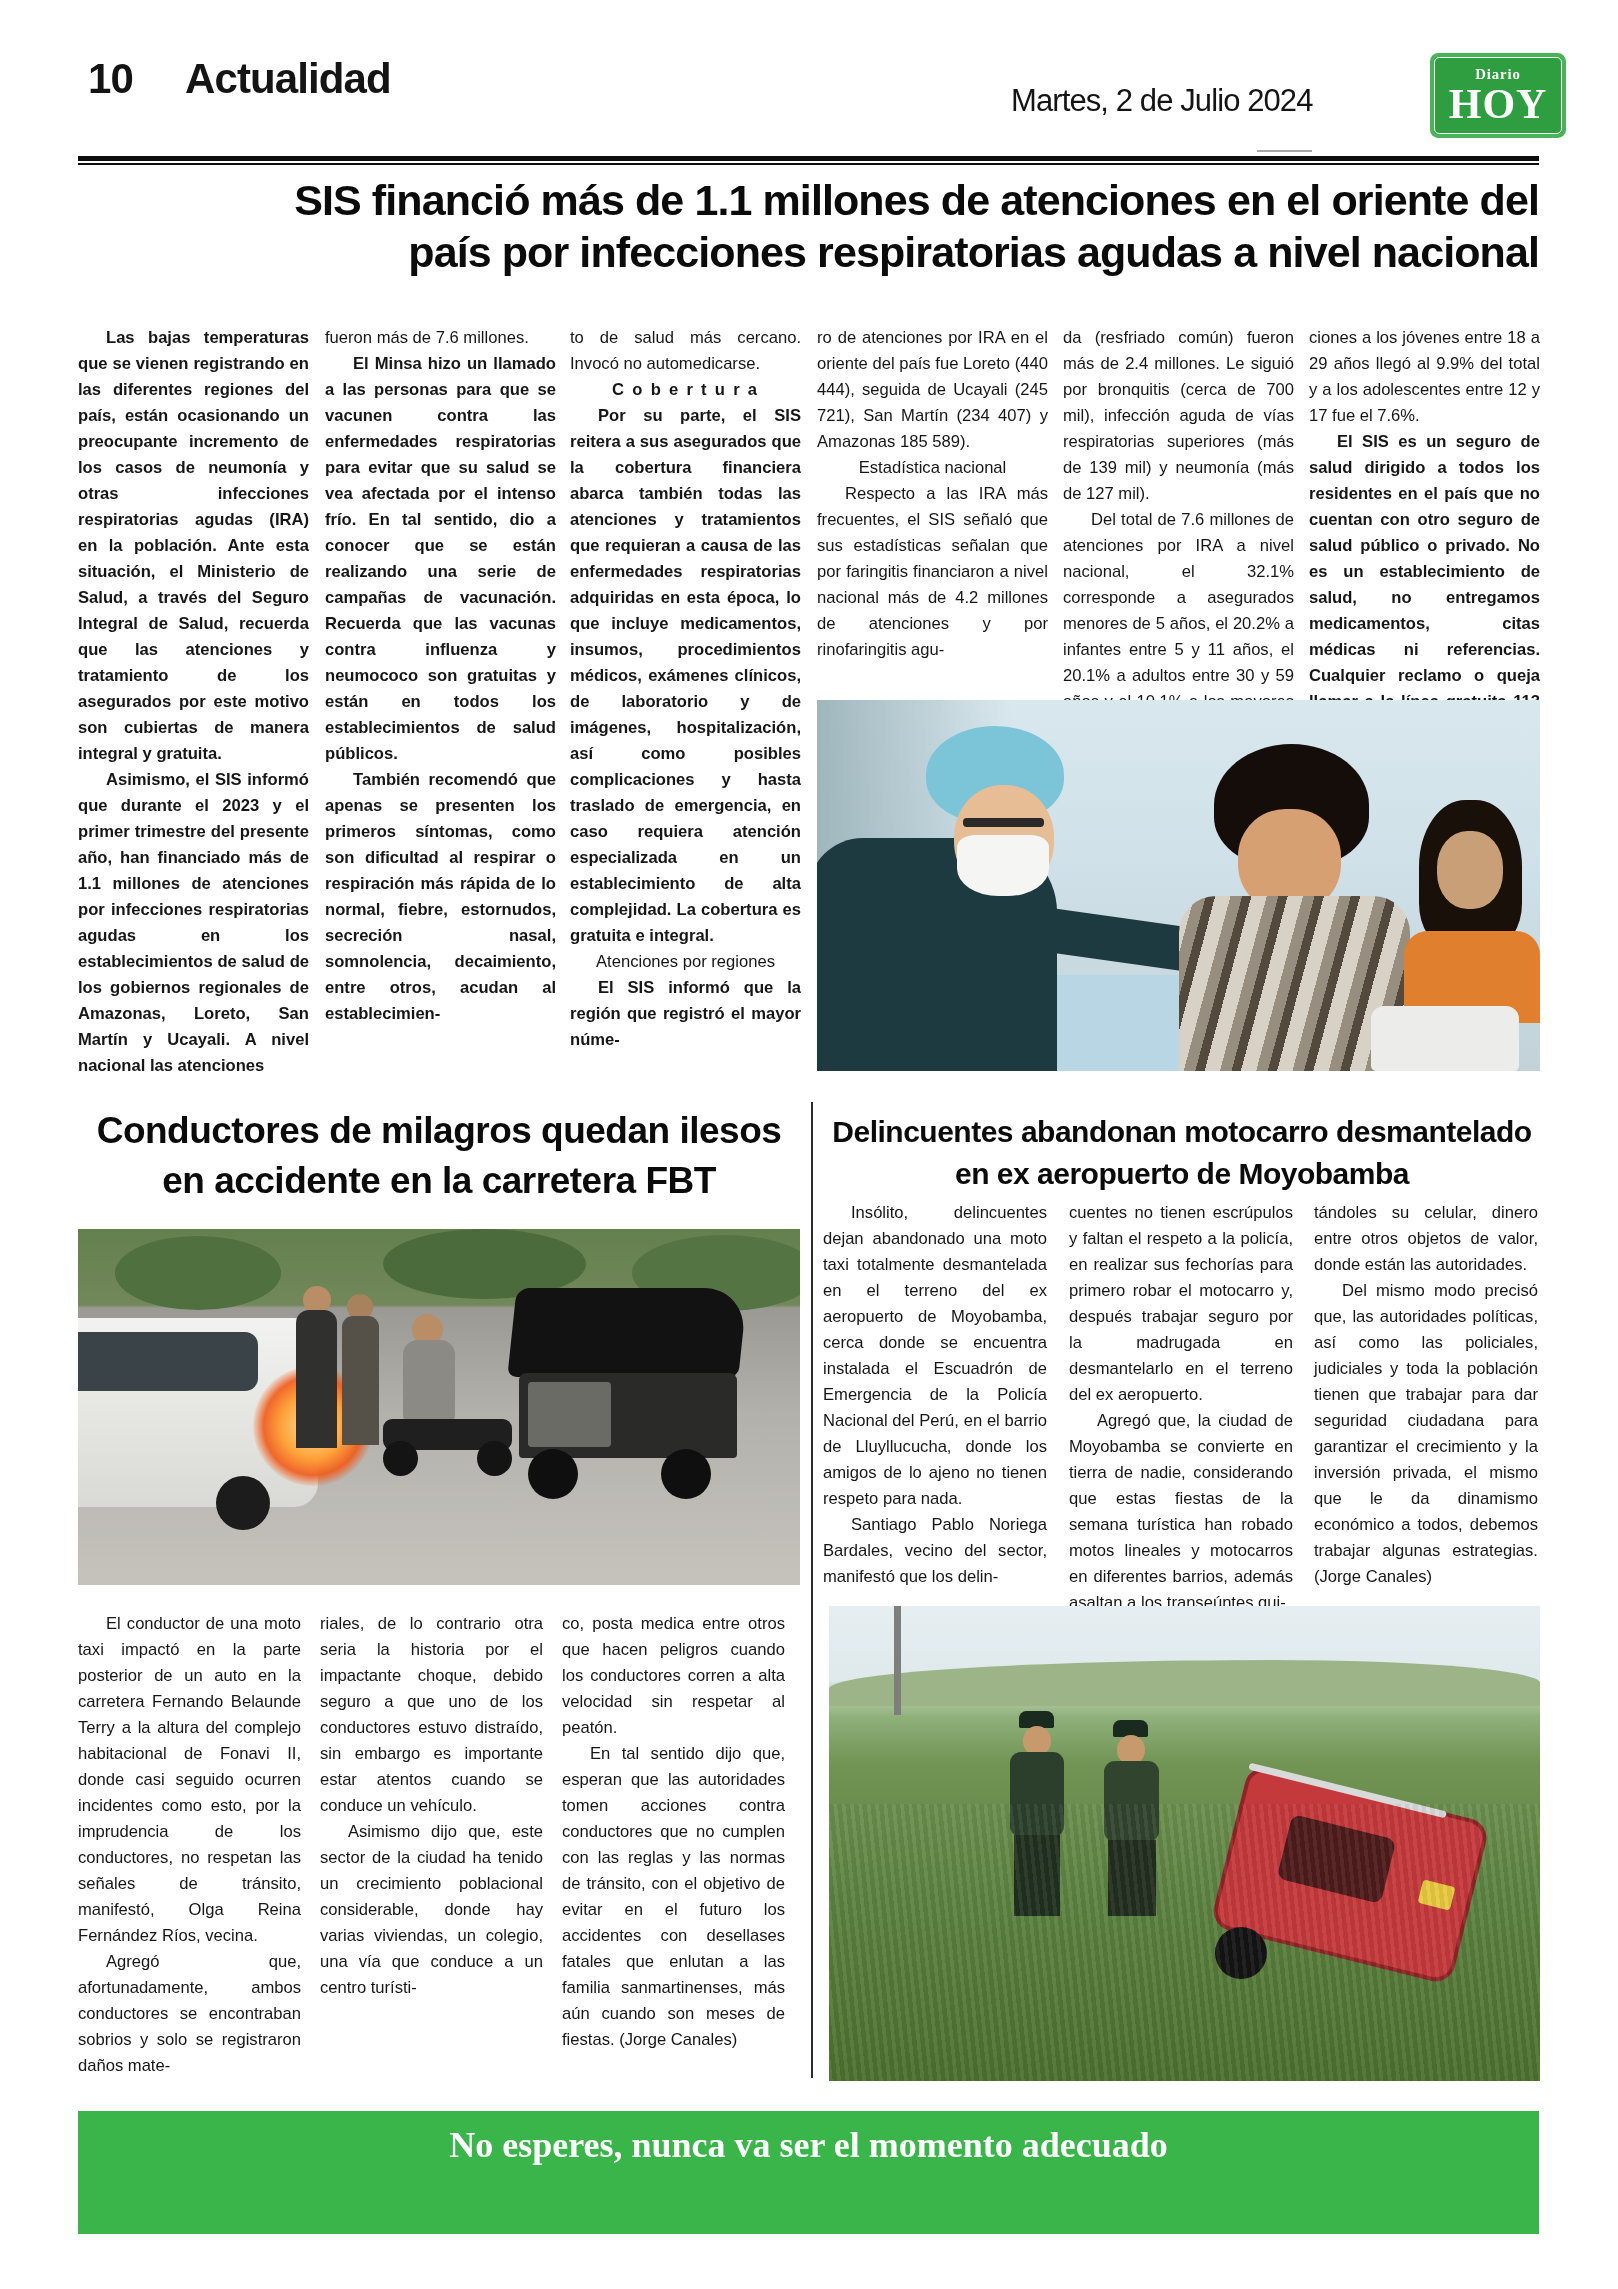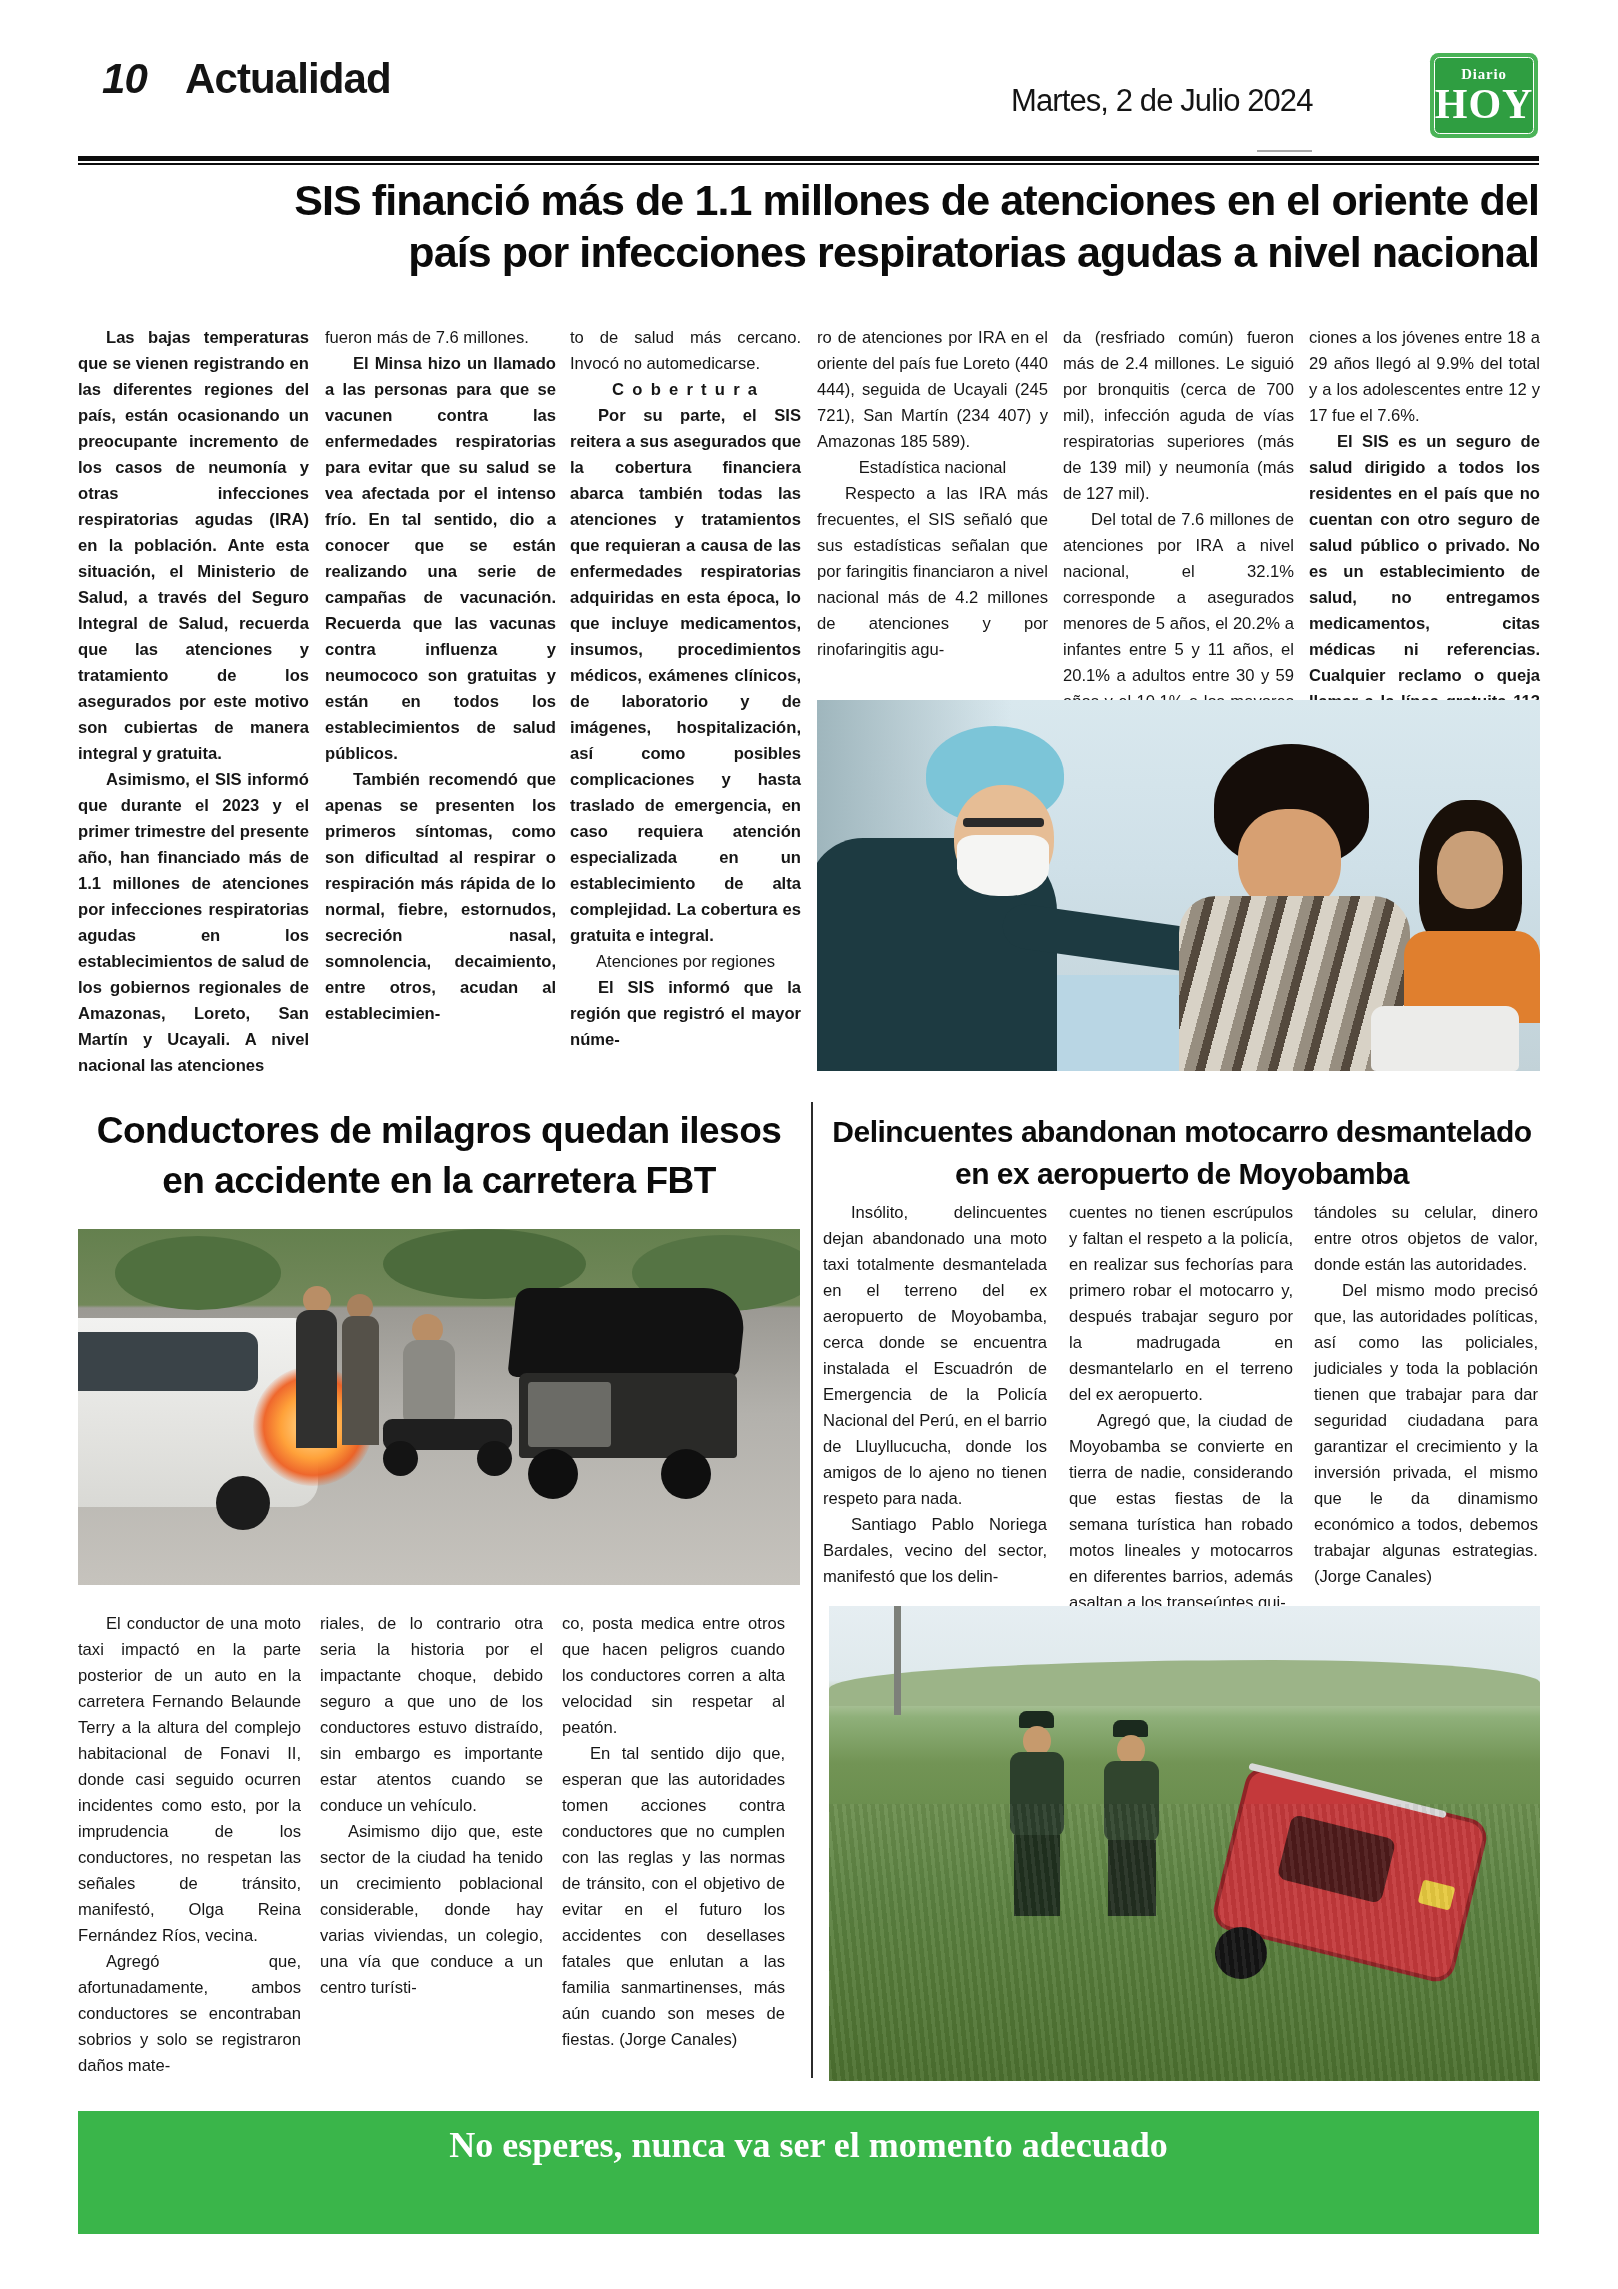--- a/index.html
+++ b/index.html
@@ -1,24 +1,24 @@
 <!DOCTYPE html>
 <html lang="es" style="font-size:14.8px"><head>
 <meta charset="utf-8">
 <style>
   html,body{margin:0;padding:0;background:#8a8a8a;}
   .page{position:relative;width:1619px;height:2290px;margin:0 auto;background:#ffffff;
         font-family:"Liberation Sans",sans-serif;color:#141414;overflow:hidden;}
 
   
-  .hdr-num{position:absolute;left:102px;top:55px;font-size:42px;font-weight:700;letter-spacing:-0.9px;font-style:italic;}
+  .hdr-num{position:absolute;left:88px;top:55px;font-size:42px;font-weight:700;letter-spacing:-0.9px;}
   .hdr-sec{position:absolute;left:185px;top:55px;font-size:42px;font-weight:700;letter-spacing:-0.9px;}
   .hdr-date{position:absolute;left:1011px;top:83px;width:314px;font-size:31px;letter-spacing:-0.9px;white-space:nowrap;}
   .hdr-date-line{position:absolute;left:1257px;top:150px;width:55px;height:1.8px;background:#a8a8a8;}
-  .logo{position:absolute;left:1430px;top:53px;width:108px;height:85px;background:#4ab357;
+  .logo{position:absolute;left:1430px;top:53px;width:136px;height:85px;background:#4ab357;
         border-radius:8.3px;padding:3.7px;box-sizing:border-box;}
   .logo-in{width:100%;height:100%;background:#2F9E41;border:1.8px solid #ffffff;border-radius:5.5px;
         box-sizing:border-box;display:flex;flex-direction:column;align-items:center;justify-content:center;color:#fff;}
   .logo-top{font-family:"Liberation Serif",serif;font-weight:700;font-size:14.8px;letter-spacing:0.9px;}
   .logo-main{font-family:"Liberation Serif",serif;font-weight:700;font-size:42px;line-height:1;letter-spacing:0.9px;}
   .rule{position:absolute;left:78px;width:1461px;background:#0d0d0d;}
   .r1{top:156px;height:4.6px;} .r2{top:163px;height:1.8px;}
 
   
   .headline{position:absolute;left:78px;top:174px;width:1461px;text-align:right;

